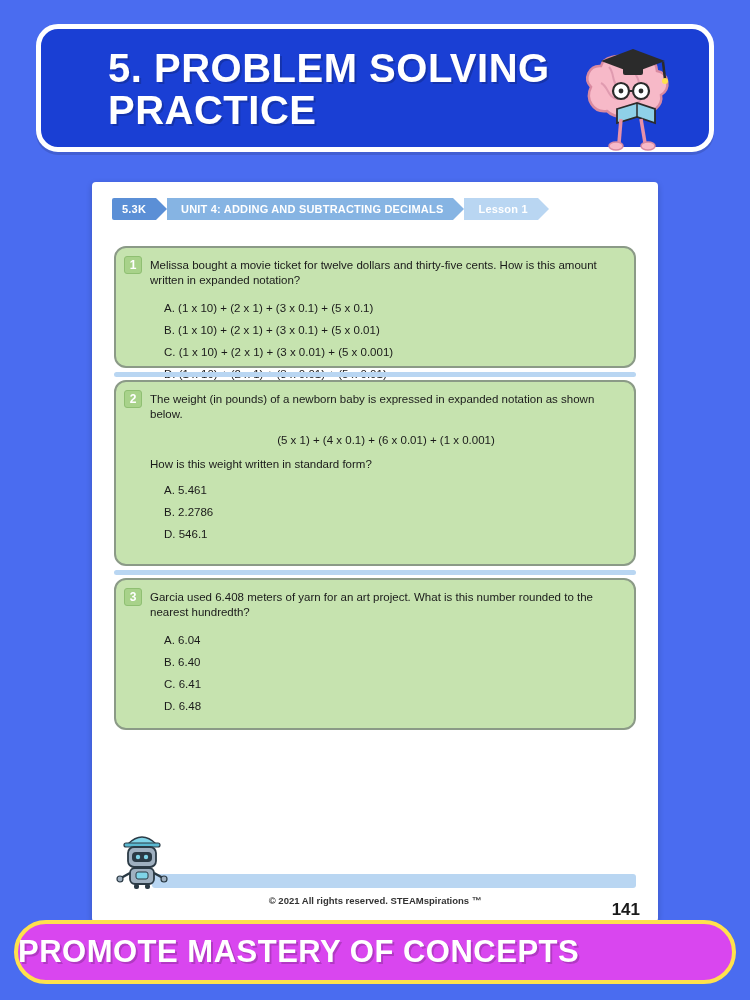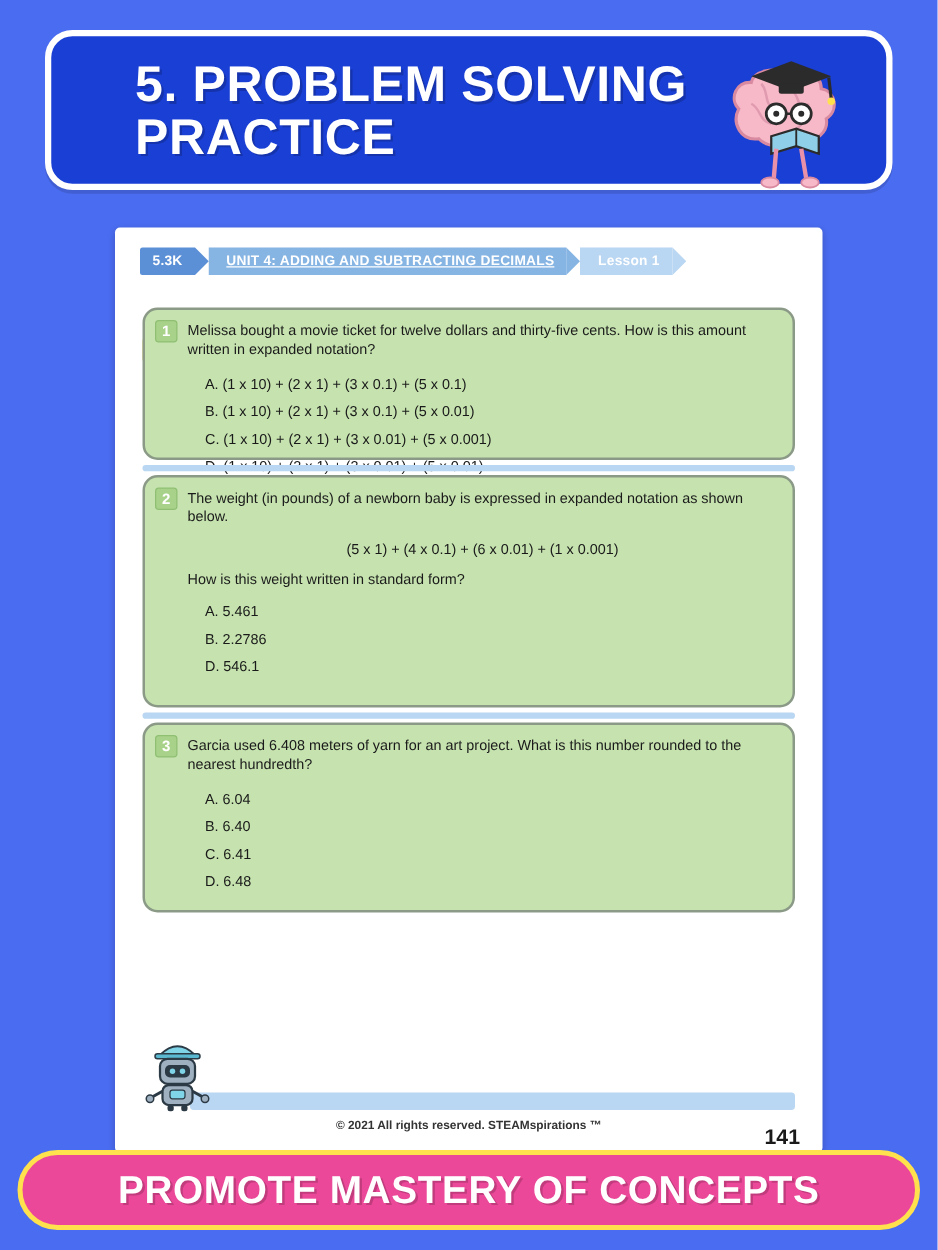--- a/index.html
+++ b/index.html
@@ -73,21 +73,21 @@
     position: absolute; right: -11px; top: 0;
     width: 0; height: 0;
     border-top: 11px solid transparent;
     border-bottom: 11px solid transparent;
     border-left: 11px solid currentColor;
     z-index: 2;
   }
   .c1 { background: #5b8fd6; color: #5b8fd6; }
   .c1 span { color: #fff; }
   .c2 { background: #86b4e3; color: #86b4e3; margin-left: 11px; }
-  .c2 span { color: #fff; text-decoration: underline; }
+  .c2 span { color: #fff; }
   .c3 { background: #b9d6f2; color: #b9d6f2; margin-left: 11px; }
   .c3 span { color: #fff; }
 
   .section-tag {
     position: absolute;
     left: 22px; top: 44px;
     background: #fff9d6;
     border: 1px solid #d9c95b;
     border-radius: 3px;
     padding: 3px 10px;
@@ -184,26 +184,26 @@
     margin-top: 15px;
   }
 
   .robot-mascot { position: absolute; left: 22px; top: 646px; width: 56px; height: 62px; }
 
   
   .bottom-banner {
     position: absolute;
     left: 14px; bottom: 16px;
     width: 722px; height: 64px;
-    background: #ec4899;
+    background: #d946ef;
     border: 4px solid #ffe14d;
     border-radius: 32px;
     display: flex;
     align-items: center;
-    justify-content: center;
+    justify-content: flex-start;
   }
   .bottom-title {
     color: #ffffff;
     font-size: 31px;
     font-weight: bold;
     letter-spacing: 0.5px;
     text-transform: uppercase;
     text-shadow: 2px 2px 0 rgba(0,0,0,0.18);
   }
 </style>

